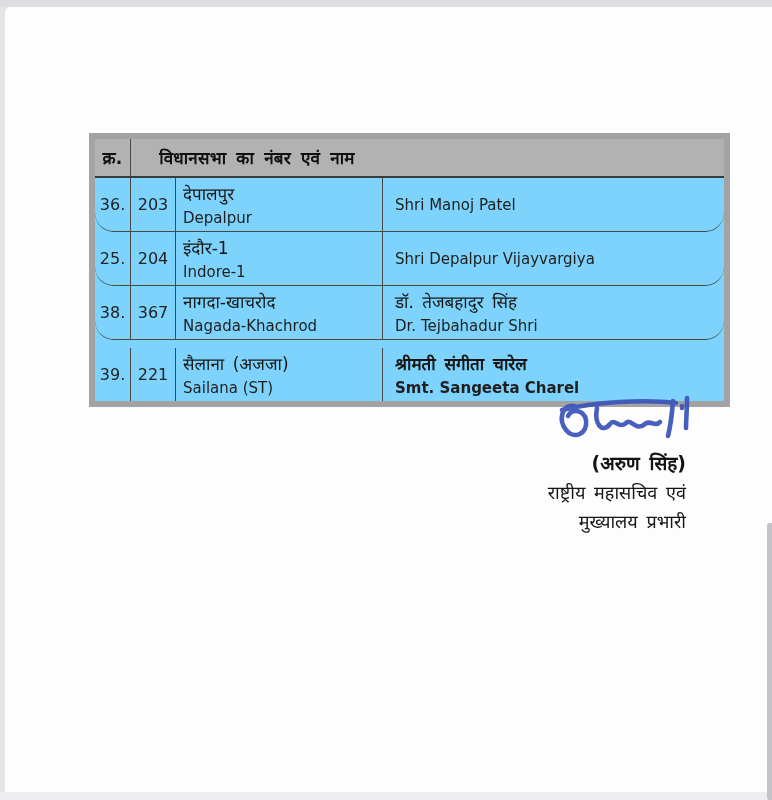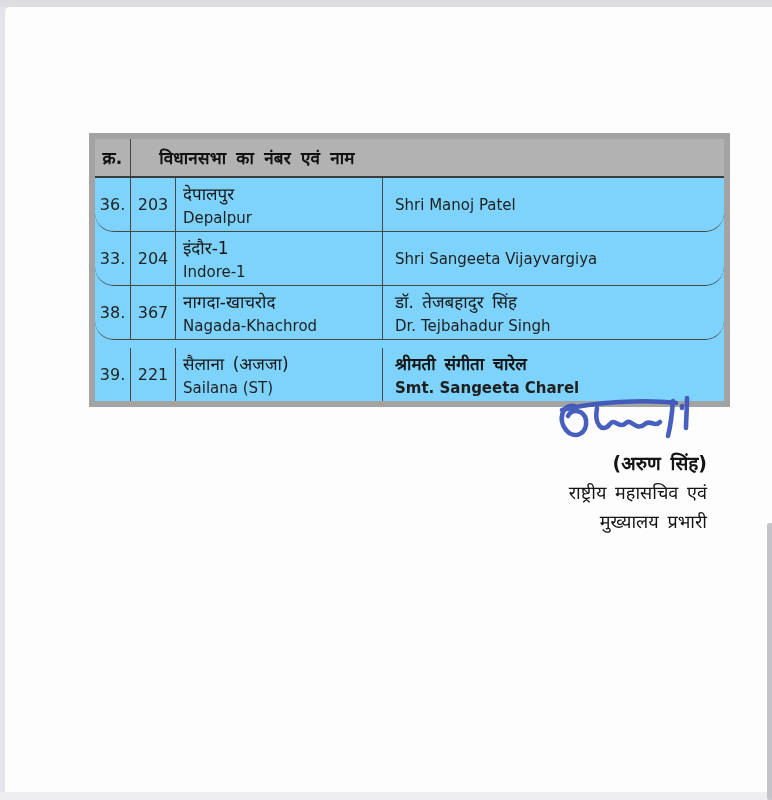--- a/index.html
+++ b/index.html
@@ -36,21 +36,21 @@
   .td.text-cell{flex-direction:column;align-items:flex-start;justify-content:center;}
   .td-name{padding-left:7px;}
   .td-cand{padding-left:12px;}
   .hi{font-size:17px;line-height:26px;word-spacing:3px;color:#161616;}
   .en{font-size:15px;line-height:22px;color:#1e1e1e;}
   .bold{font-weight:bold;}
 
   
   .sig-ink{position:absolute;left:552px;top:390px;width:152px;height:64px;}
   .sig-text{
-    position:absolute;right:65px;top:449px;text-align:right;
+    position:absolute;right:86px;top:449px;text-align:right;
     font-size:18px;line-height:29px;color:#141414;word-spacing:3px;white-space:nowrap;
   }
   .sig-name{font-weight:bold;font-size:19px;}
 
   
   .scrollbar-thumb{
     position:absolute;right:0;top:523px;width:5px;height:277px;
     background:#c3c3c8;border-radius:3px 0 0 3px;
   }
 </style>
@@ -73,41 +73,41 @@
     <div class="td text-cell td-name">
       <div class="hi">देपालपुर</div>
       <div class="en">Depalpur</div>
     </div>
     <div class="td text-cell td-cand">
       <div class="en">Shri Manoj Patel</div>
     </div>
   </div>
 
   <div class="tr body-row">
-    <div class="td">33.</div>
+    <div class="td">25.</div>
     <div class="td">204</div>
     <div class="td text-cell td-name">
       <div class="hi">इंदौर-1</div>
       <div class="en">Indore-1</div>
     </div>
     <div class="td text-cell td-cand">
-      <div class="en">Shri Sangeeta Vijayvargiya</div>
+      <div class="en">Shri Depalpur Vijayvargiya</div>
     </div>
   </div>
 
   <div class="tr body-row">
     <div class="td">38.</div>
     <div class="td">367</div>
     <div class="td text-cell td-name">
       <div class="hi">नागदा-खाचरोद</div>
       <div class="en">Nagada-Khachrod</div>
     </div>
     <div class="td text-cell td-cand">
       <div class="hi">डॉ. तेजबहादुर सिंह</div>
-      <div class="en">Dr. Tejbahadur Singh</div>
+      <div class="en">Dr. Tejbahadur Shri</div>
     </div>
   </div>
 
   <div class="tr body-row">
     <div class="td">39.</div>
     <div class="td">221</div>
     <div class="td text-cell td-name">
       <div class="hi">सैलाना (अजजा)</div>
       <div class="en">Sailana (ST)</div>
     </div>

